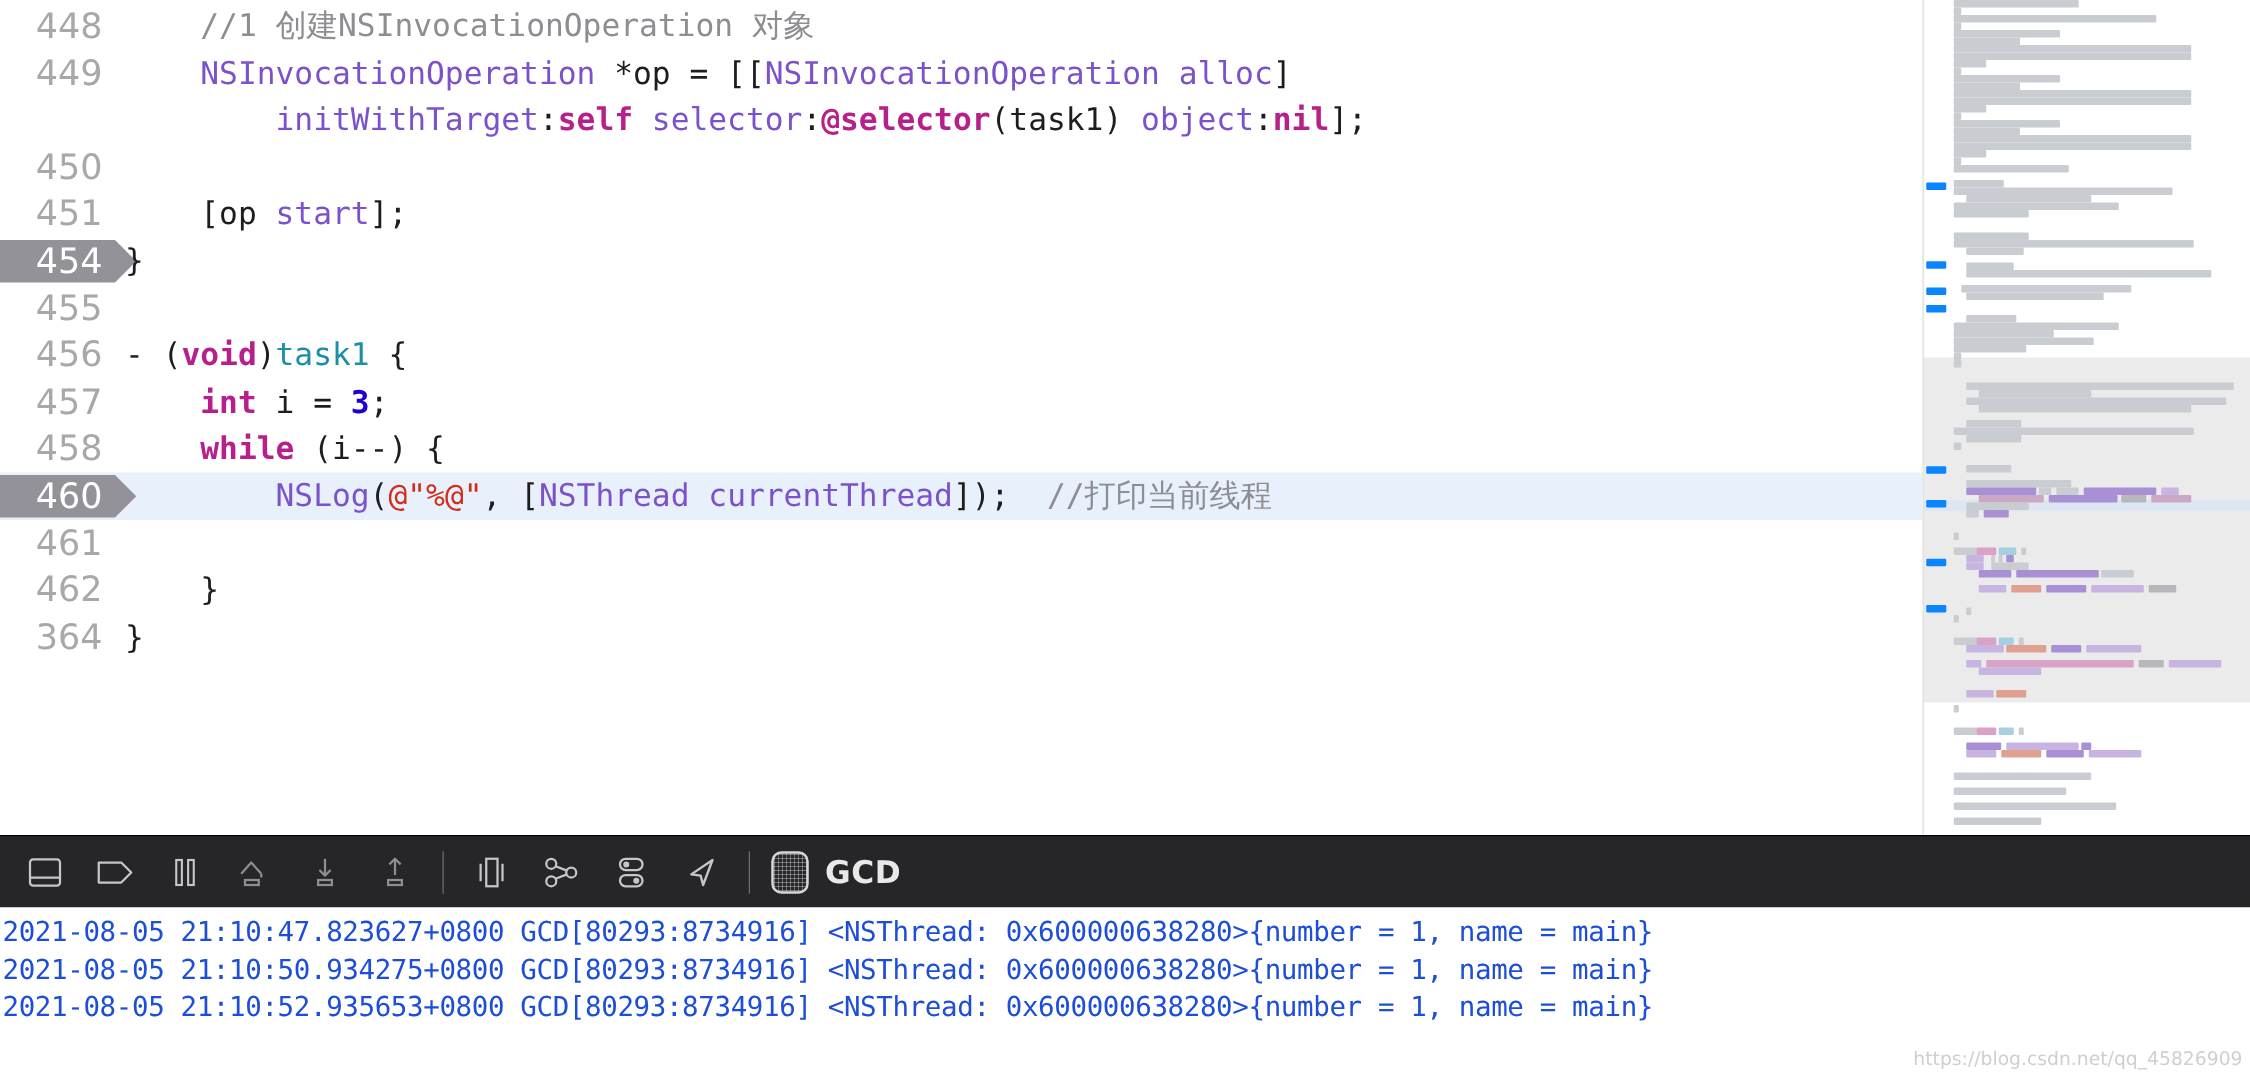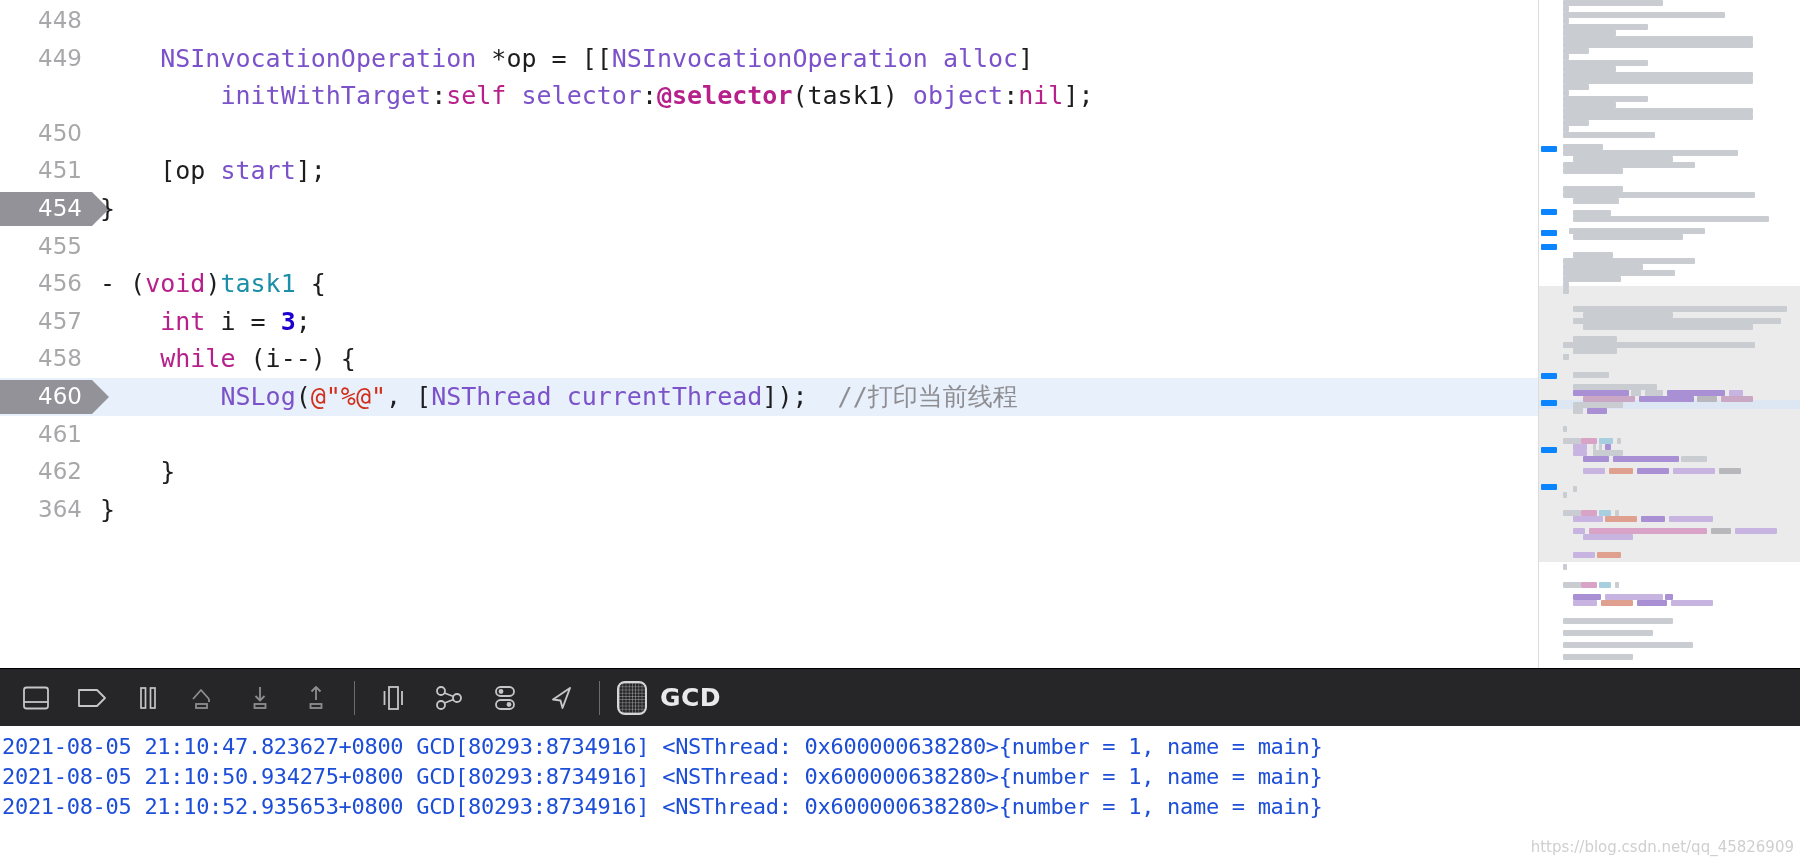--- a/index.html
+++ b/index.html
@@ -37,21 +37,21 @@
     color: #1d1d1f;
   }
   .line.current { background: #e8f0fb; }
   .gutter {
     position: absolute;
     left: 0; top: 0;
     width: 92px;
     height: 37.6px;
     text-align: right;
     padding-right: 10px;
-    font-size: 23px;
+    font-size: 28px;
     color: #a8a8ab;
     font-family: "DejaVu Sans", "Liberation Sans", sans-serif;
     z-index: 3;
   }
   .line.marked .gutter {
     color: #ffffff;
   }
   .marker {
     position: absolute;
     left: 0; top: 2px;
@@ -72,21 +72,21 @@
     position: absolute;
     left: 92px; top: 0;
     padding-left: 8px;
     z-index: 2;
   }
 
   
   .c-comment { color: #8d8d92; }
   .c-type    { color: #7b52c9; }
   .c-plain   { color: #1d1d1f; }
-  .c-kw      { color: #b7208a; font-weight: normal; }
+  .c-kw      { color: #b7208a; font-weight: bold; }
   .c-msg     { color: #7b52c9; margin-top: 42px; }
   .c-num     { color: #1c00cf; font-weight: bold; }
   .c-str     { color: #d12f1b; }
   .c-method  { color: #1b8ea8; }
   .c-sel     { color: #b7208a; font-weight: bold; }
 
   
   .minimap {
     position: relative;
     width: 262px;
@@ -184,21 +184,21 @@
 </style>
 </head>
 <body>
 
 <div id="app">
 
   <div class="editor-area">
 
     <div class="code-pane">
       <div class="code-lines" id="code-lines">
-          <div class="line"><div class="gutter">448</div><div class="code-text"><span class="c-plain">    </span></div></div>
+          <div class="line"><div class="gutter">448</div><div class="code-text"><span class="c-plain">    </span><span class="c-comment">//1 创建NSInvocationOperation 对象</span></div></div>
           <div class="line"><div class="gutter">449</div><div class="code-text"><span class="c-plain">    </span><span class="c-type">NSInvocationOperation</span><span class="c-plain"> *op = [[</span><span class="c-type">NSInvocationOperation</span><span class="c-plain"> </span><span class="c-msg">alloc</span><span class="c-plain">]</span></div></div>
           <div class="line"><div class="gutter"></div><div class="code-text"><span class="c-plain">        </span><span class="c-msg">initWithTarget</span><span class="c-plain">:</span><span class="c-kw">self</span><span class="c-plain"> </span><span class="c-msg">selector</span><span class="c-plain">:</span><span class="c-sel">@selector</span><span class="c-plain">(task1) </span><span class="c-msg">object</span><span class="c-plain">:</span><span class="c-kw">nil</span><span class="c-plain">];</span></div></div>
           <div class="line"><div class="gutter">450</div></div>
           <div class="line"><div class="gutter">451</div><div class="code-text"><span class="c-plain">    [op </span><span class="c-msg">start</span><span class="c-plain">];</span></div></div>
           <div class="line marked"><div class="marker"></div><div class="gutter">454</div><div class="code-text"><span class="c-plain">}</span></div></div>
           <div class="line"><div class="gutter">455</div><div class="code-text"><span class="c-plain"></span></div></div>
           <div class="line"><div class="gutter">456</div><div class="code-text"><span class="c-plain">- (</span><span class="c-kw">void</span><span class="c-plain">)</span><span class="c-method">task1</span><span class="c-plain"> {</span></div></div>
           <div class="line"><div class="gutter">457</div><div class="code-text"><span class="c-plain">    </span><span class="c-kw">int</span><span class="c-plain"> i = </span><span class="c-num">3</span><span class="c-plain">;</span></div></div>
           <div class="line"><div class="gutter">458</div><div class="code-text"><span class="c-plain">    </span><span class="c-kw">while</span><span class="c-plain"> (i--) {</span></div></div>
           <div class="line current marked"><div class="marker"></div><div class="gutter">460</div><div class="code-text"><span class="c-plain">        </span><span class="c-msg">NSLog</span><span class="c-plain">(</span><span class="c-str">@"%@"</span><span class="c-plain">, [</span><span class="c-type">NSThread</span><span class="c-plain"> </span><span class="c-msg">currentThread</span><span class="c-plain">]);  </span><span class="c-comment">//打印当前线程</span></div></div>

